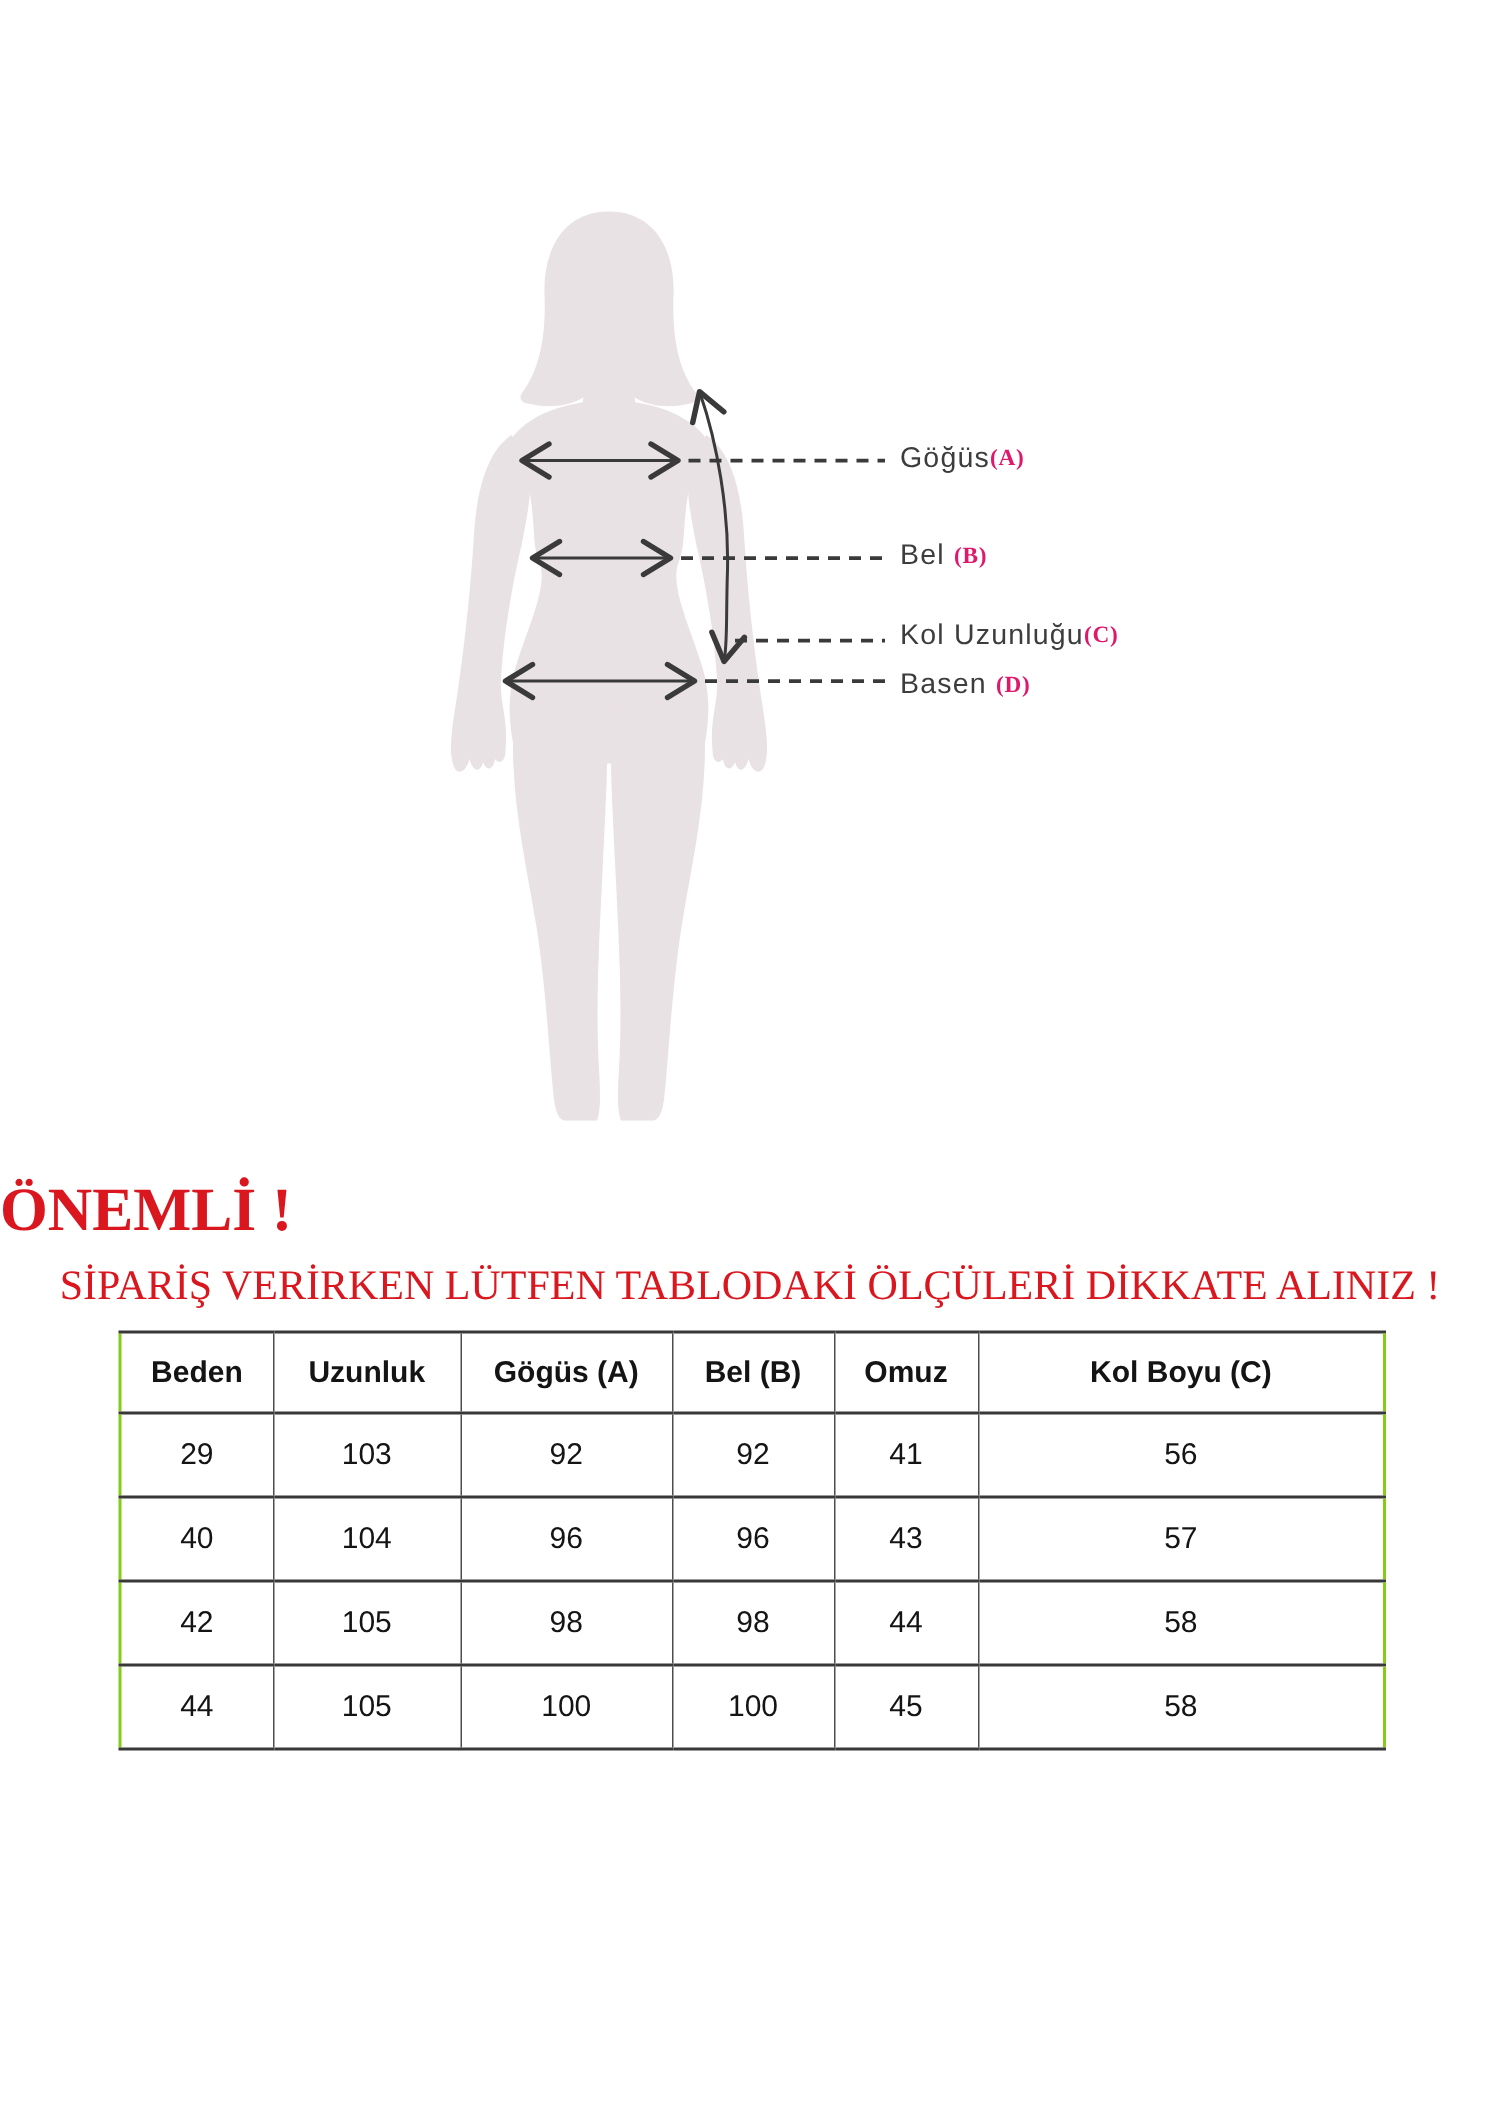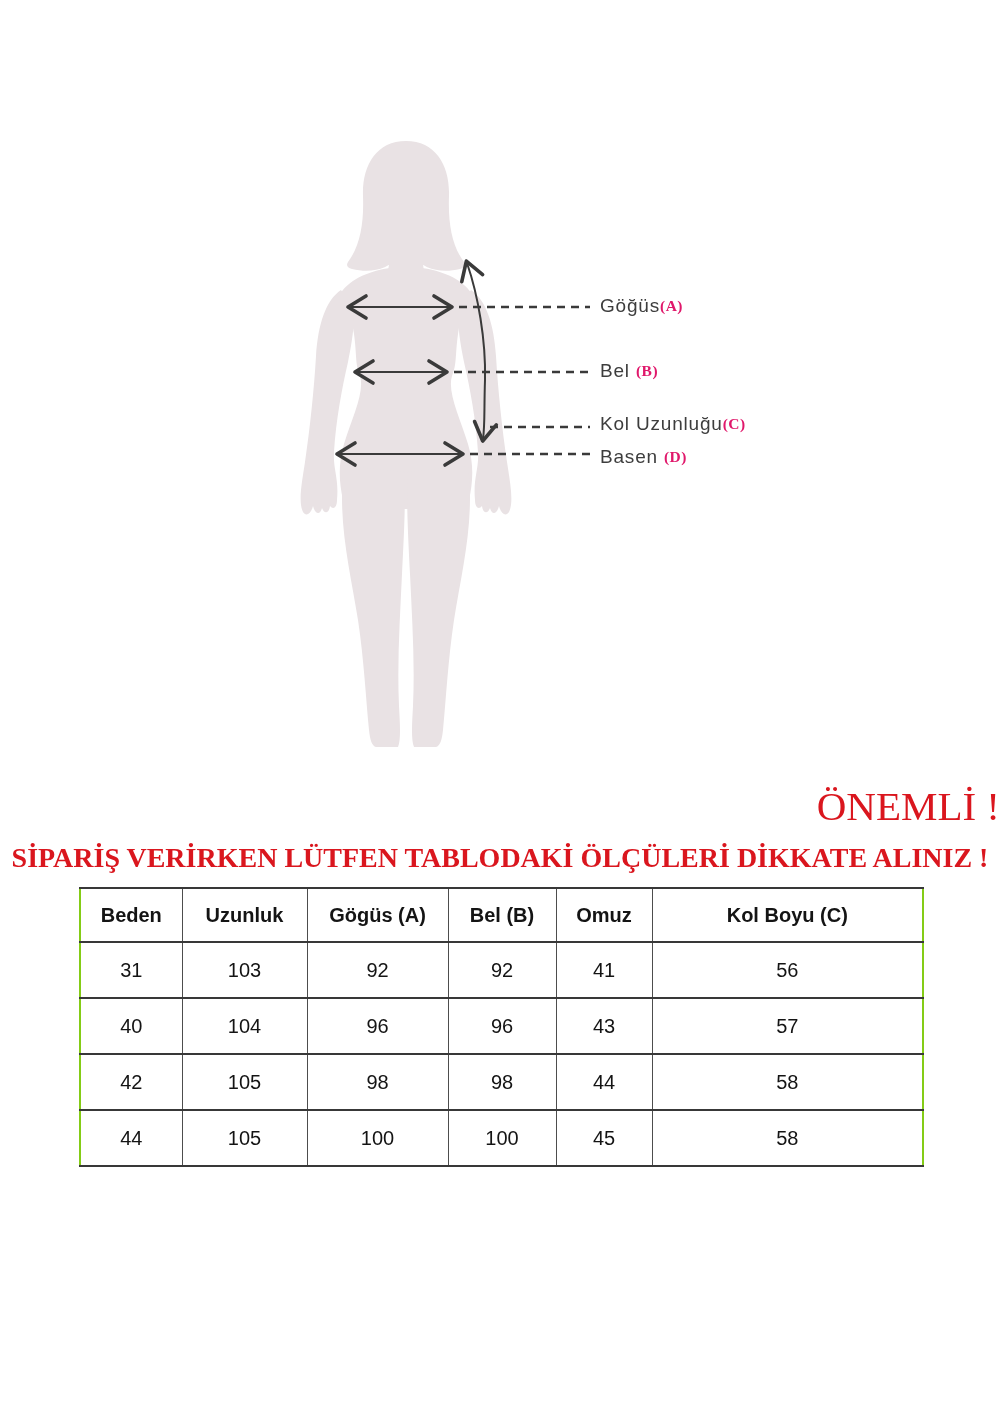--- a/index.html
+++ b/index.html
@@ -20,27 +20,27 @@
   .measure-label .marker {
     color:#e0186b; font-weight:bold; font-size:15.5px;
     font-family:"Liberation Serif", serif; letter-spacing:0.5px;
     position:relative; top:-1px;
   }
   .lbl-chest { top:296px; }
   .lbl-waist { top:361px; }
   .lbl-arm   { top:414px; }
   .lbl-hip   { top:447px; }
   .warn-heading {
-    position:absolute; top:782px; left:0; width:100%; text-align:right;
-    font-family:"Liberation Serif", serif; font-weight:normal; font-size:41px;
+    position:absolute; top:782px; left:0; width:100%; text-align:left;
+    font-family:"Liberation Serif", serif; font-weight:bold; font-size:41px;
     color:#da161e; white-space:nowrap;
   }
   .warn-sub {
     position:absolute; top:842px; left:0; width:100%; text-align:center;
-    font-family:"Liberation Serif", serif; font-weight:bold; font-size:28px;
+    font-family:"Liberation Serif", serif; font-weight:normal; font-size:28px;
     color:#da161e; white-space:nowrap;
   }
   table.size {
     position:absolute; left:79px; top:887px; width:843px;
     border-collapse:collapse; table-layout:fixed; background:#ffffff;
     border:2px solid #84cc16;
   }
   table.size th, table.size td {
     border-left:1px solid #4d4d4d; border-right:1px solid #4d4d4d;
     border-top:2px solid #383838; border-bottom:2px solid #383838;
@@ -178,21 +178,21 @@
         <th>Beden</th>
         <th>Uzunluk</th>
         <th>Gögüs (A)</th>
         <th>Bel (B)</th>
         <th>Omuz</th>
         <th>Kol Boyu (C)</th>
       </tr>
     </thead>
     <tbody>
         <tr>
-          <td>31</td>
+          <td>29</td>
           <td>103</td>
           <td>92</td>
           <td>92</td>
           <td>41</td>
           <td>56</td>
         </tr>
         <tr>
           <td>40</td>
           <td>104</td>
           <td>96</td>

